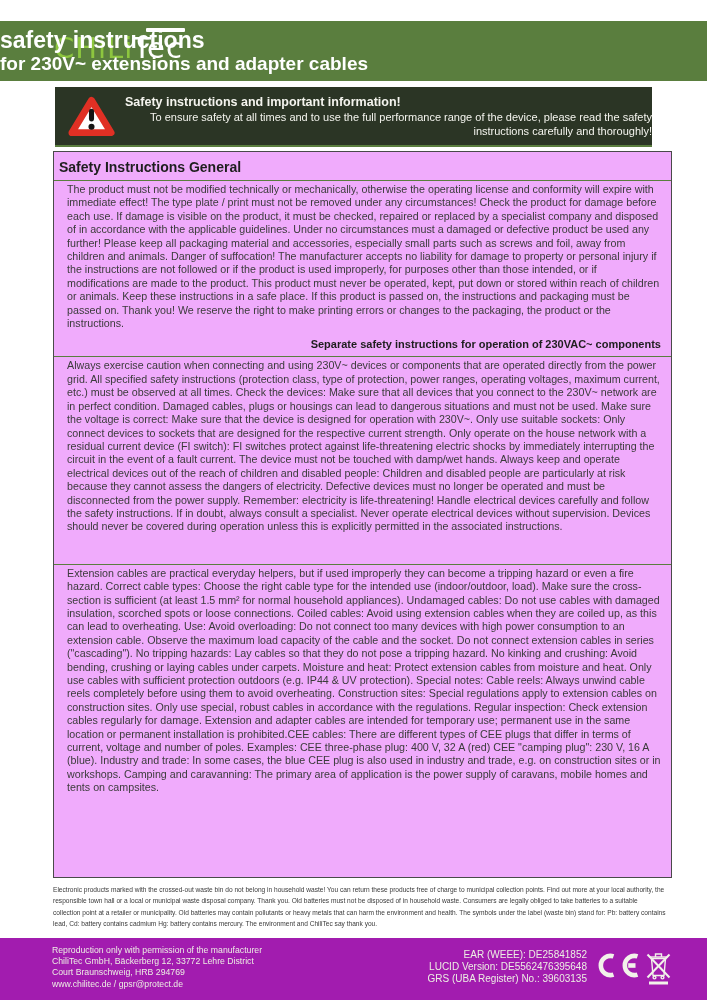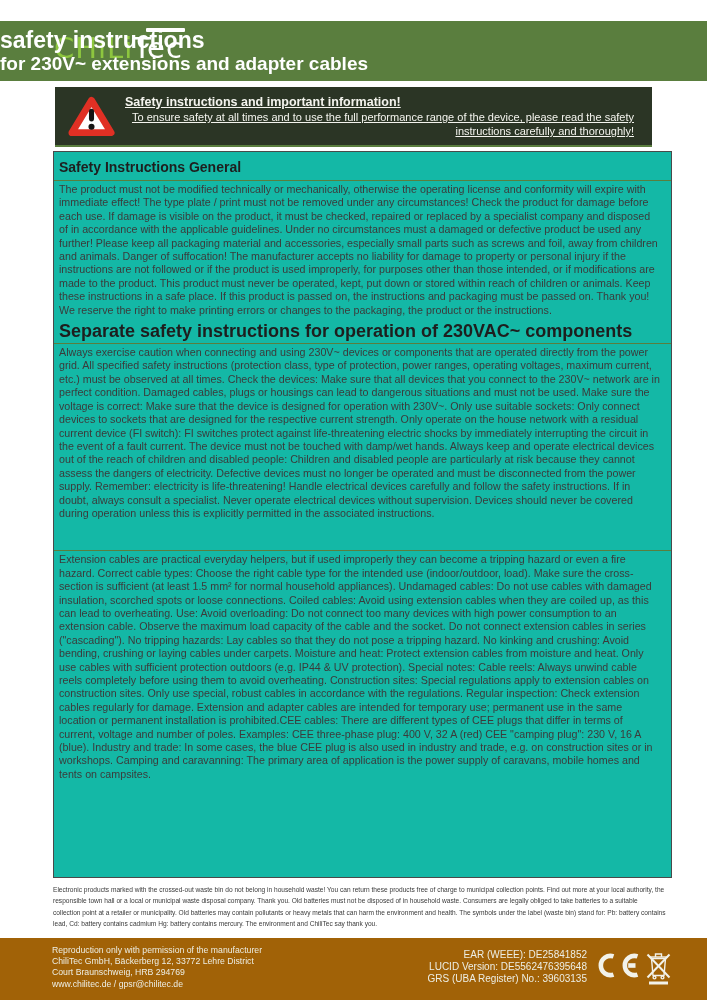--- a/index.html
+++ b/index.html
@@ -32,50 +32,50 @@
   }
   .status-text { font-size:9px; font-weight:bold; color:#8fbc42; }
   .page-number { font-size:10.5px; font-weight:bold; color:#ffffff; }
 
   
   .warning-banner {
     position:absolute; top:87px; left:55px; width:597px; height:60px;
     background:#2b3525; border-bottom:2px solid #5a7e3e; color:#f4f4ee;
   }
   .warning-icon-wrap { position:absolute; left:13px; top:8px; }
-  .warning-texts { margin-left:70px; padding-top:7px; padding-right:18px;text-decoration:underline; }
+  .warning-texts { margin-left:70px; padding-top:7px; padding-right:0; }
   .warning-title { font-size:12.5px; font-weight:bold; line-height:16px; }
   .warning-text { font-size:11px; line-height:14px;text-align:right; }
 
   
   .content-box {
     position:absolute; top:151px; left:53px; width:619px; height:727px;
-    border:1px solid #4a4a4a; background:#14b8a6; padding:3px 10px 0 5px;
+    border:1px solid #4a4a4a; background:#f0abfc; padding:3px 10px 0 5px;
   }
   .section-heading {
     margin:3px 0 0 0; color:#1e1e1e; font-weight:bold;
   }
   .section-heading.h-large { font-size:14px; line-height:19px; }
-  .section-heading.h-small { font-size:18px; line-height:17px; }
+  .section-heading.h-small { font-size:11px; line-height:17px;text-align:right; }
   .section-rule { border:none; border-top:1px solid #5a7e3e; margin:3px -10px 2px -5px; }
   .section-body {
-    margin:1px 0 6px 0; color:#3b3b3b; font-size:10.7px; line-height:13.4px;
+    margin:1px 0 6px 8px; color:#3b3b3b; font-size:10.7px; line-height:13.4px;
   }
   .section-gap { margin-top:30px; }
 
   
   .fine-print {
     position:absolute; top:884px; left:53px; width:614px;
     font-size:6.6px; line-height:11.4px; color:#3a3a3a;
   }
 
   
   .footer-bar {
     position:absolute; top:938px; left:0; width:707px; height:62px;
-    background:#a16207; color:#edeee4;
+    background:#a21caf; color:#edeee4;
   }
   .footer-left { position:absolute; left:52px; top:7px; font-size:8.7px; line-height:11.2px; }
   .footer-right { position:absolute; left:380px; width:207px; top:11px; text-align:right; font-size:10px; line-height:12px; }
   .ce-mark { position:absolute; left:596px; top:14px; }
   .weee-bin { position:absolute; left:645px; top:11px; }
 </style>
 </head>
 <body>
 
 <div class="page">
@@ -125,21 +125,21 @@
 
   </div>
 
   <div class="fine-print">Electronic products marked with the crossed-out waste bin do not belong in household waste! You can return these products free of charge to municipal collection points. Find out more at your local authority, the responsible town hall or a local or municipal waste disposal company. Thank you. Old batteries must not be disposed of in household waste. Consumers are legally obliged to take batteries to a suitable collection point at a retailer or municipality. Old batteries may contain pollutants or heavy metals that can harm the environment and health. The symbols under the label (waste bin) stand for: Pb: battery contains lead, Cd: battery contains cadmium Hg: battery contains mercury. The environment and ChiliTec say thank you.</div>
 
   <div class="footer-bar">
     <div class="footer-left">
       <div>Reproduction only with permission of the manufacturer</div>
       <div>ChiliTec GmbH, Bäckerberg 12, 33772 Lehre District</div>
       <div>Court Braunschweig, HRB 294769</div>
-      <div>www.chilitec.de / gpsr@chilitec.de</div>
+      <div>www.chilitec.de / gpsr@protect.de</div>
     </div>
     <div class="footer-right">
       <div>EAR (WEEE): DE25841852</div>
       <div>LUCID Version: DE5562476395648</div>
       <div>GRS (UBA Register) No.: 39603135</div>
     </div>
     <div class="ce-mark">
       <svg width="46" height="27" viewBox="0 0 46 27">
         <path d="M 17.5 4.4 A 9.6 9.6 0 1 0 17.5 22.6" fill="none" stroke="#f2f2ea" stroke-width="4.6"></path>
         <path d="M 41.5 4.4 A 9.6 9.6 0 1 0 41.5 22.6" fill="none" stroke="#f2f2ea" stroke-width="4.6"></path>

